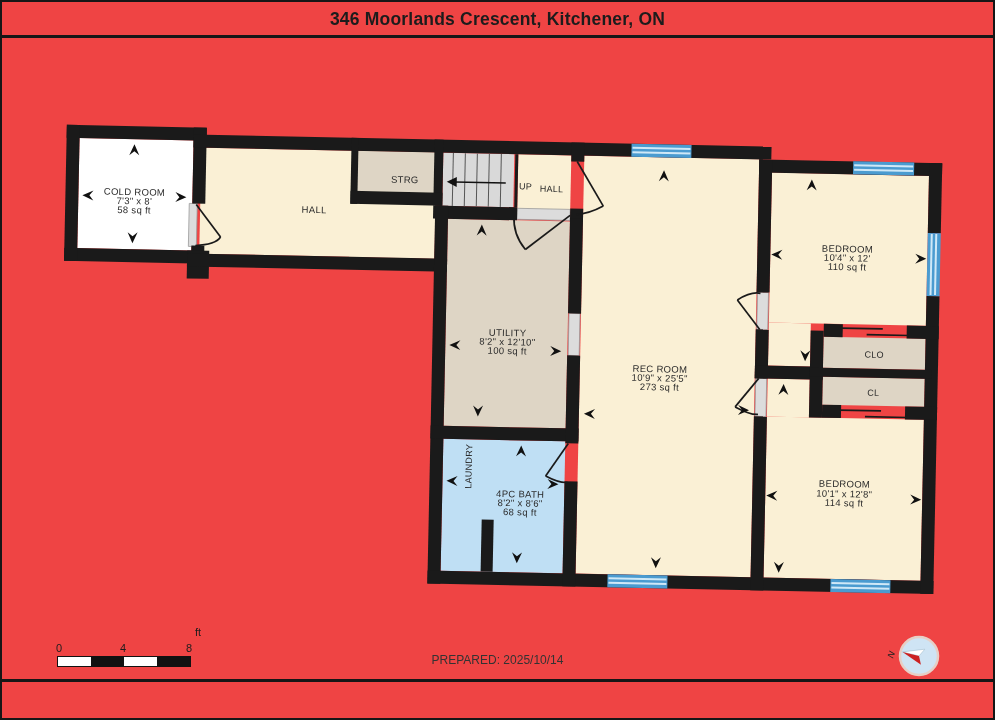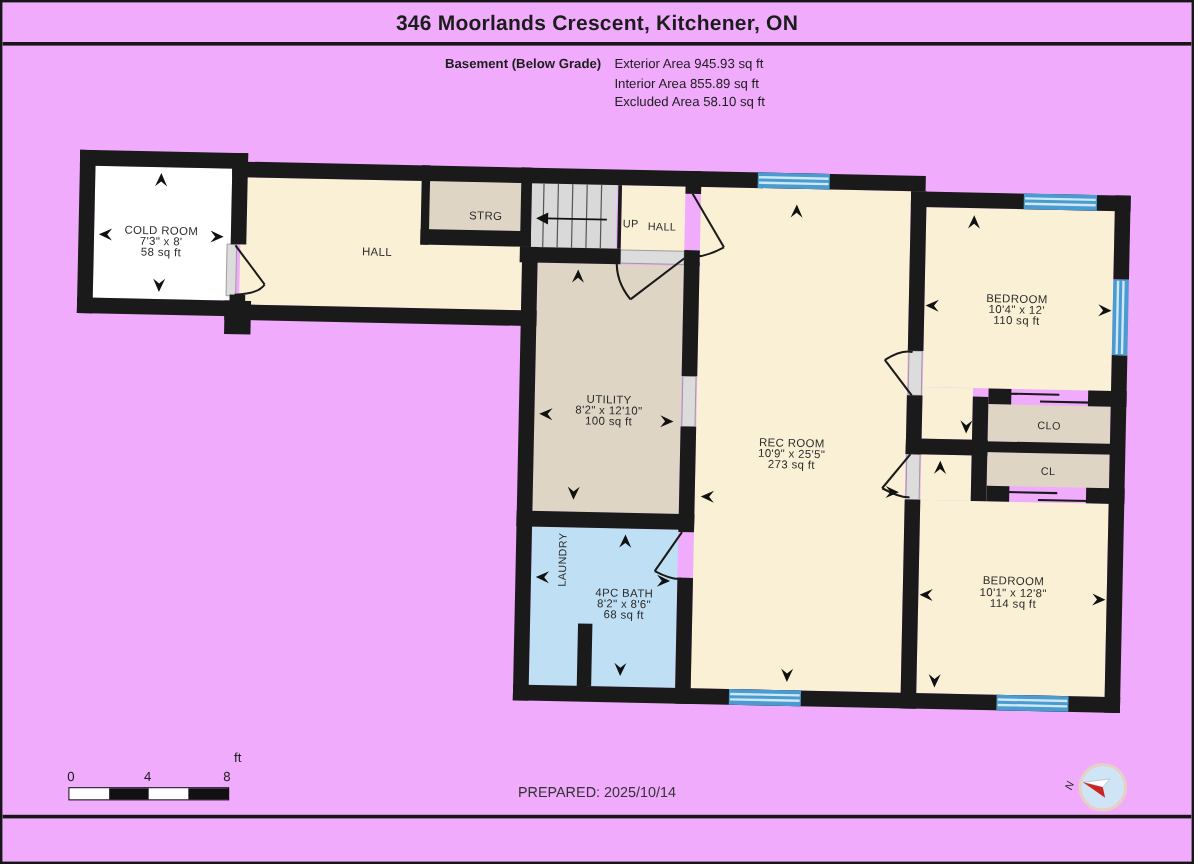--- a/index.html
+++ b/index.html
@@ -1,16 +1,16 @@
 <!DOCTYPE html>
 <html><head>
 <meta charset="utf-8">
 <style>
   html,body{margin:0;padding:0;background:#fff;}
-  .page{position:relative;width:995px;height:720px;background:#f0abfc;border:2px solid #161616;
+  .page{position:relative;width:995px;height:720px;background:#ef4444;border:2px solid #161616;
         box-sizing:border-box;overflow:hidden;font-family:"Liberation Sans",sans-serif;color:#1c1c1c;}
   .title{position:absolute;top:7px;left:0;right:0;text-align:center;font-size:17.5px;font-weight:bold;letter-spacing:.2px;}
   .rule{position:absolute;left:0;right:0;height:3px;background:#161616;}
   .rule.top{top:33px;}
   .rule.bottom{top:677px;}
   .hdr{position:absolute;top:45px;left:0;right:0;display:flex;font-size:11px;line-height:15.5px;}
   .hdr .floor{width:499px;text-align:right;font-weight:bold;}
   .hdr .areas{margin-left:11px;}
   .plan{position:absolute;left:0;top:0;width:995px;height:720px;}
   .fc{fill:#faf0d5;} .ft{fill:#ded5c5;} .fb{fill:#bfdff4;} .fs{fill:#d9d9d9;} .fw{fill:#ffffff;}
@@ -32,28 +32,20 @@
   .compass{position:absolute;left:880px;top:630px;}
 </style>
 </head>
 <body>
 
 <div class="page">
 
   <div class="title">346 Moorlands Crescent, Kitchener, ON</div>
   <div class="rule top"></div>
 
-  <div class="hdr">
-    <div class="floor">Basement (Below Grade)</div>
-    <div class="areas">
-      <div>Exterior Area 945.93 sq ft</div>
-      <div>Interior Area 855.89 sq ft</div>
-      <div>Excluded Area 58.10 sq ft</div>
-    </div>
-  </div>
 
   <svg class="plan" viewBox="0 0 995 720">
     <defs>
       <path id="arr" d="M0,-3 L5,8 L0,4 L-5,8 Z"></path>
     </defs>
     <g transform="rotate(1.2 500 360)">
 
       <g>
         <rect class="fw" x="73" y="145" width="114" height="110"></rect>
         <rect class="fc" x="195" y="152" width="235" height="106"></rect>

